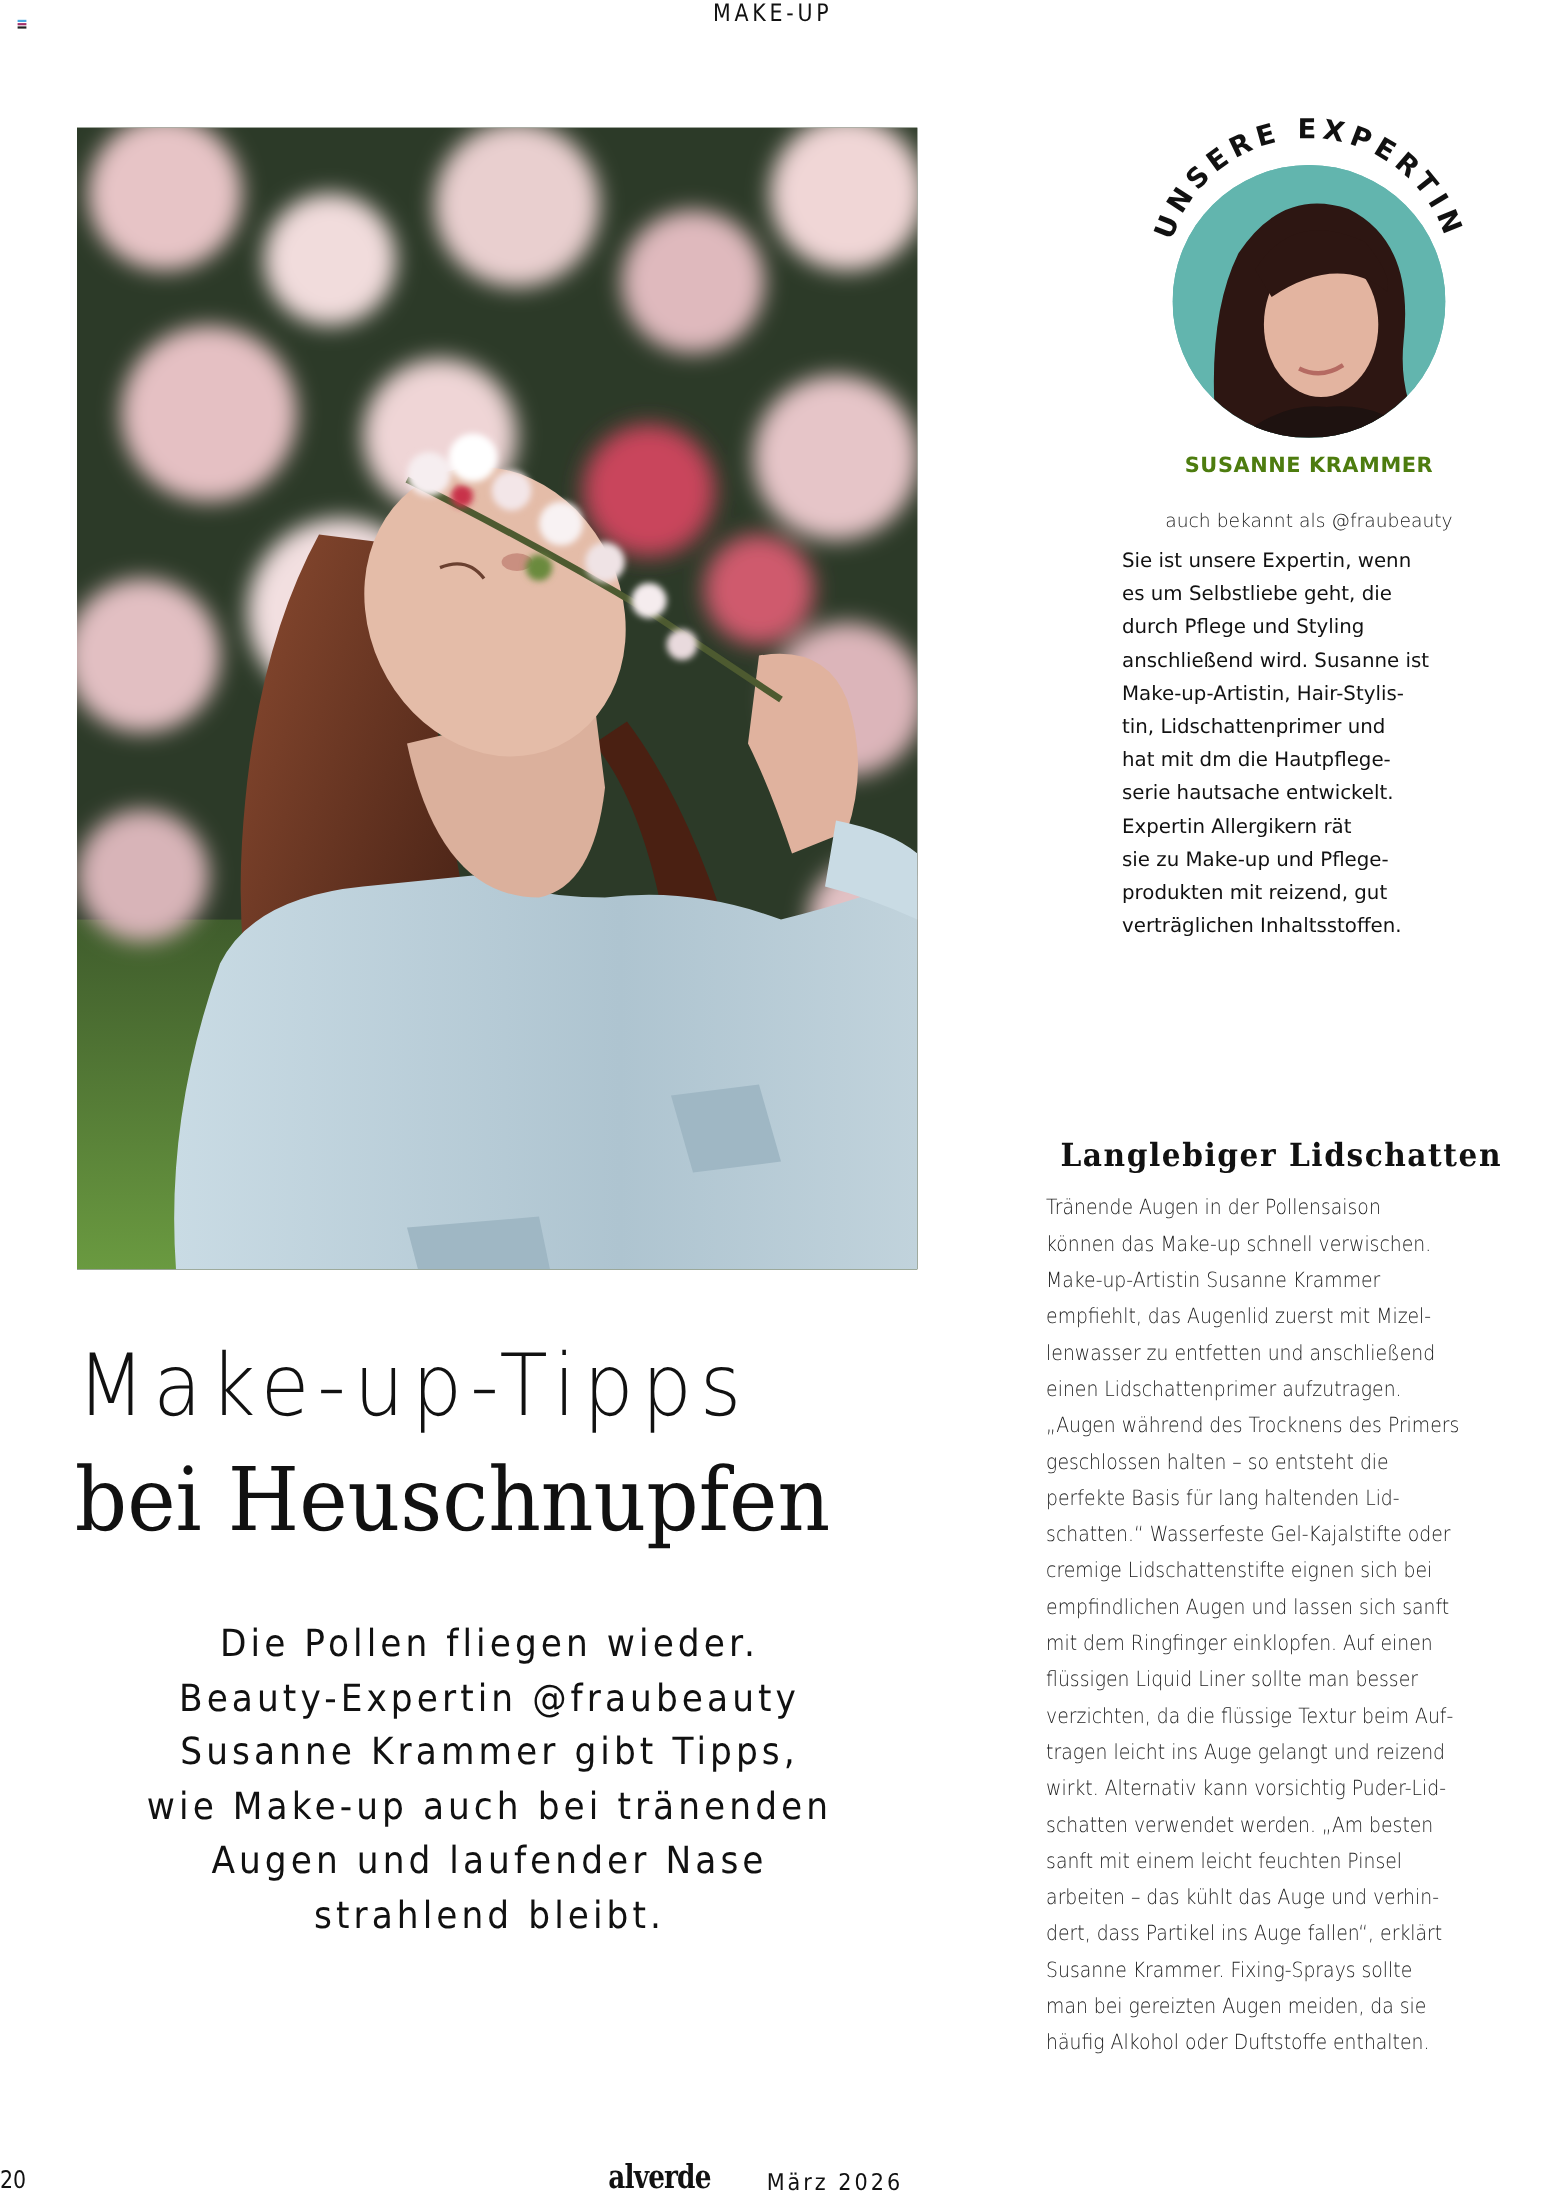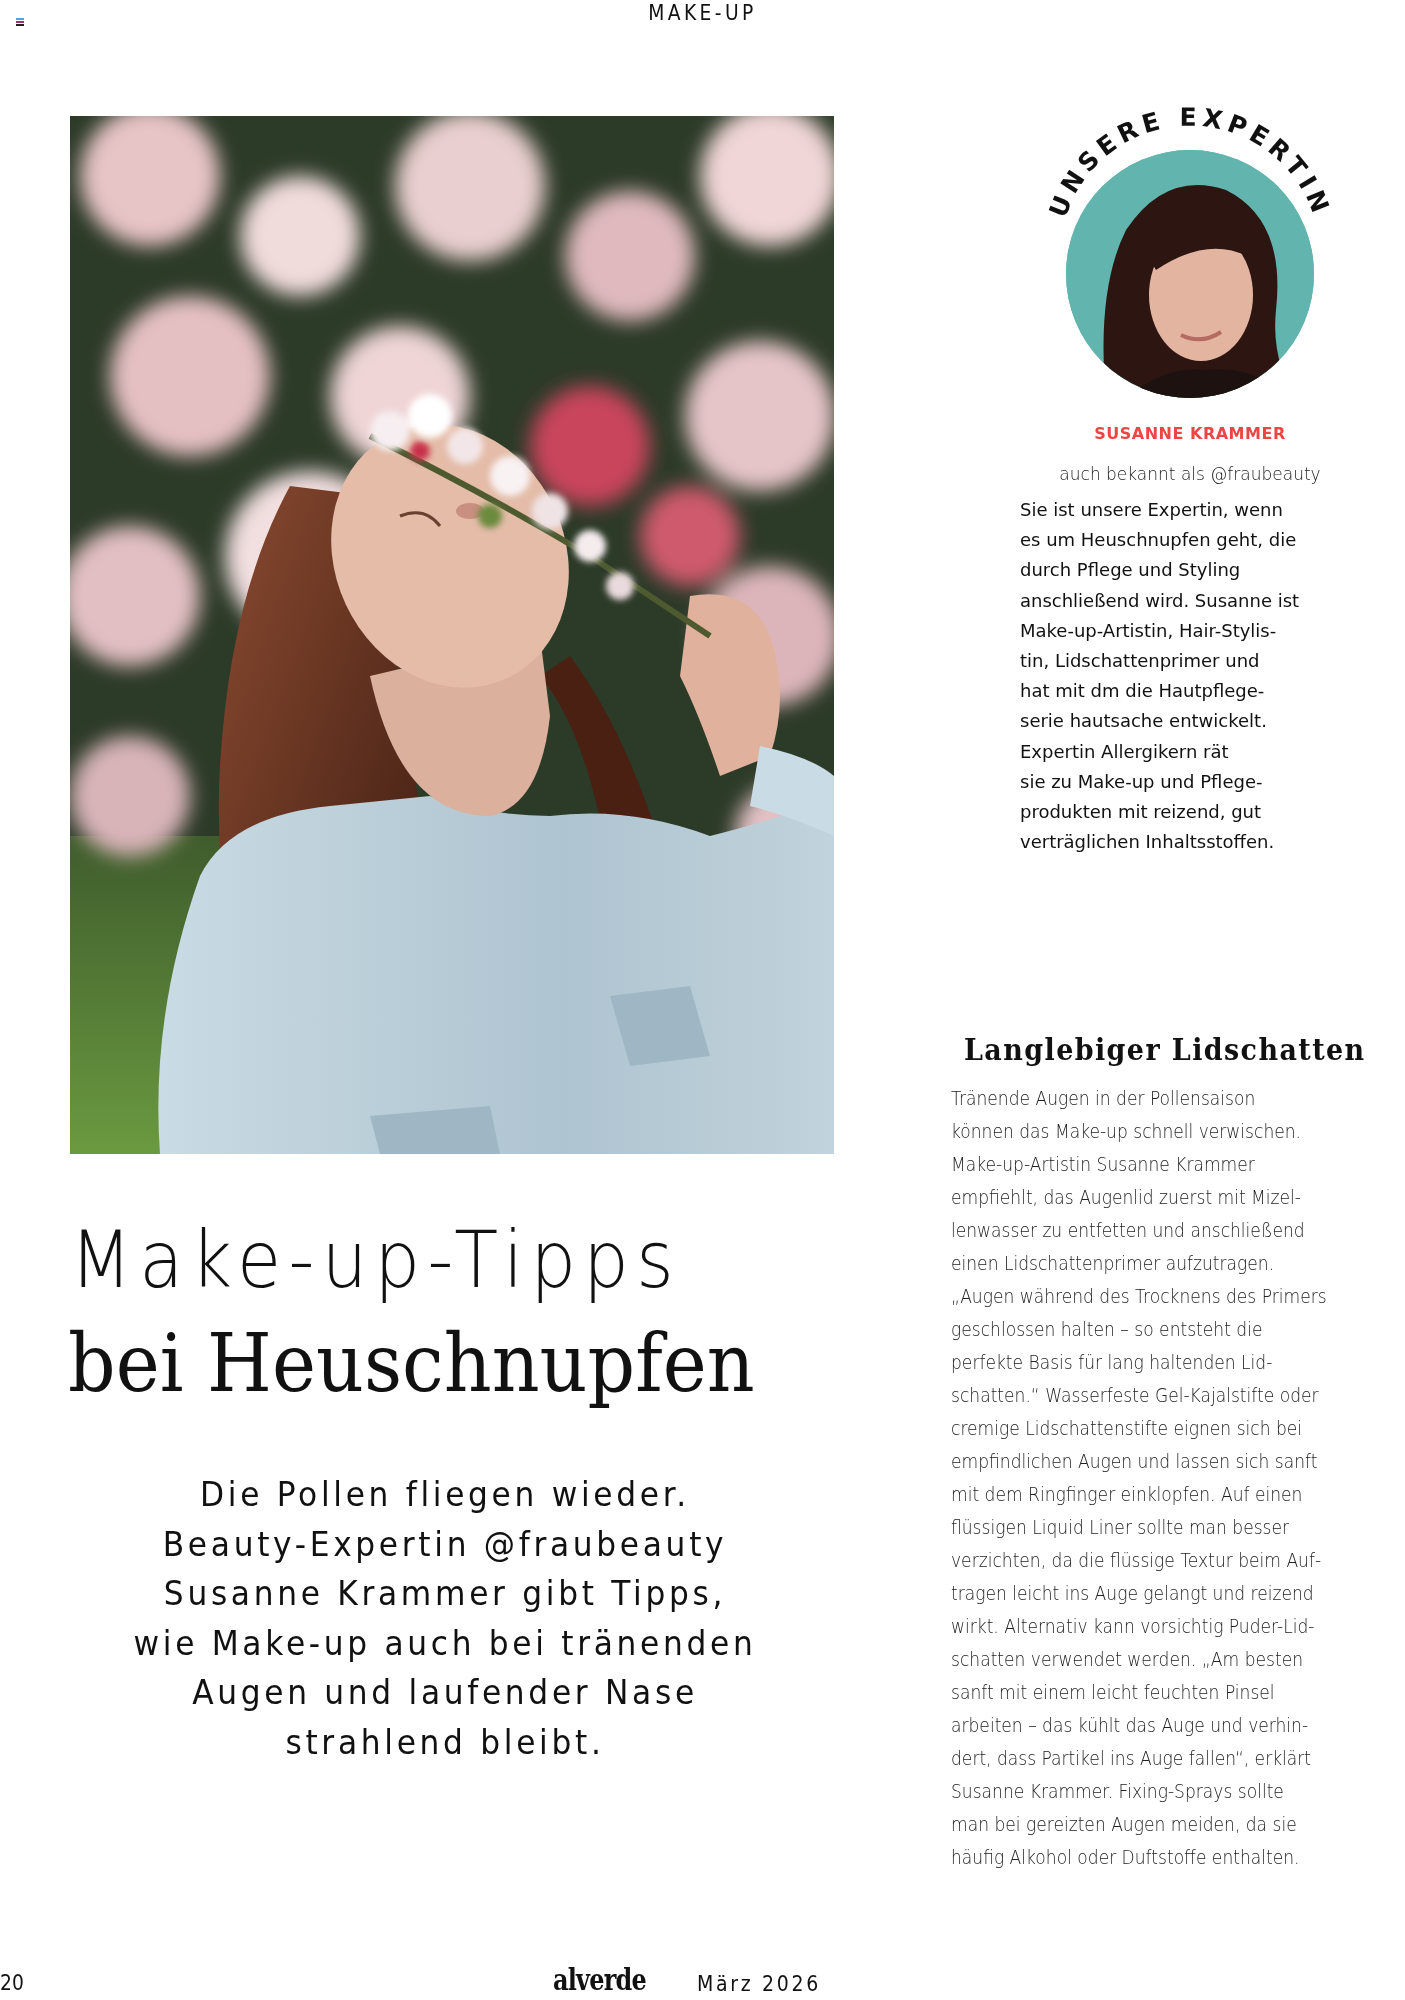--- a/index.html
+++ b/index.html
@@ -24,23 +24,23 @@
 
     
     .expert-arc { position: absolute; left: 1040px; top: 105px; width: 300px; height: 120px; }
     .expert-portrait {
       position: absolute; left: 1066px; top: 150px; width: 248px; height: 248px; border-radius: 50%;
       overflow: hidden; background: #62b5ae;
     }
     .expert-portrait svg { width: 100%; height: 100%; display: block; }
 
     .expert-name {
-      position: absolute; left: 1020px; top: 424px; width: 340px; text-align: center;
-      font-family: "DejaVu Sans", sans-serif; font-weight: bold; font-size: 16px; letter-spacing: 0.5px;
-      color: #ef4444;
+      position: absolute; left: 1020px; top: 412px; width: 340px; text-align: center;
+      font-family: "DejaVu Sans", sans-serif; font-weight: bold; font-size: 19px; letter-spacing: 0.5px;
+      color: #4d7c0f;
     }
     .expert-handle {
       position: absolute; left: 1020px; top: 452px; width: 340px; text-align: center;
       font-family: "DejaVu Sans", sans-serif; font-size: 17px; color: #222; font-weight: 300; margin-top: 12px;
     }
     .expert-bio {
       position: absolute; left: 1020px; top: 495px; width: 340px; text-align: left;
       font-family: "DejaVu Sans", sans-serif; font-size: 18px; line-height: 30.2px; color: #111;
       font-weight: 500;
     }
@@ -194,21 +194,21 @@
     <path d="M75 95 Q110 40 175 70 Q200 100 195 115 Q150 80 90 120 Z" fill="#2d1612"></path>
     <path d="M115 185 Q135 195 155 182" stroke="#b56a62" stroke-width="4" fill="none"></path>
     <path d="M60 248 Q100 215 140 220 Q190 215 220 248 Z" fill="#1e1210"></path>
   </svg>
 </div>
 
 <div class="expert-name">SUSANNE KRAMMER</div>
 <div class="expert-handle">auch bekannt als @fraubeauty</div>
 <div class="expert-bio">
   <div>Sie ist unsere Expertin, wenn</div>
-  <div>es um Heuschnupfen geht, die</div>
+  <div>es um Selbstliebe geht, die</div>
   <div>durch Pflege und Styling</div>
   <div>anschließend wird. Susanne ist</div>
   <div>Make-up-Artistin, Hair-Stylis-</div>
   <div>tin, Lidschattenprimer und</div>
   <div>hat mit dm die Hautpflege-</div>
   <div>serie hautsache entwickelt.</div>
   <div>Expertin Allergikern rät</div>
   <div>sie zu Make-up und Pflege-</div>
   <div>produkten mit reizend, gut</div>
   <div>verträglichen Inhaltsstoffen.</div>

